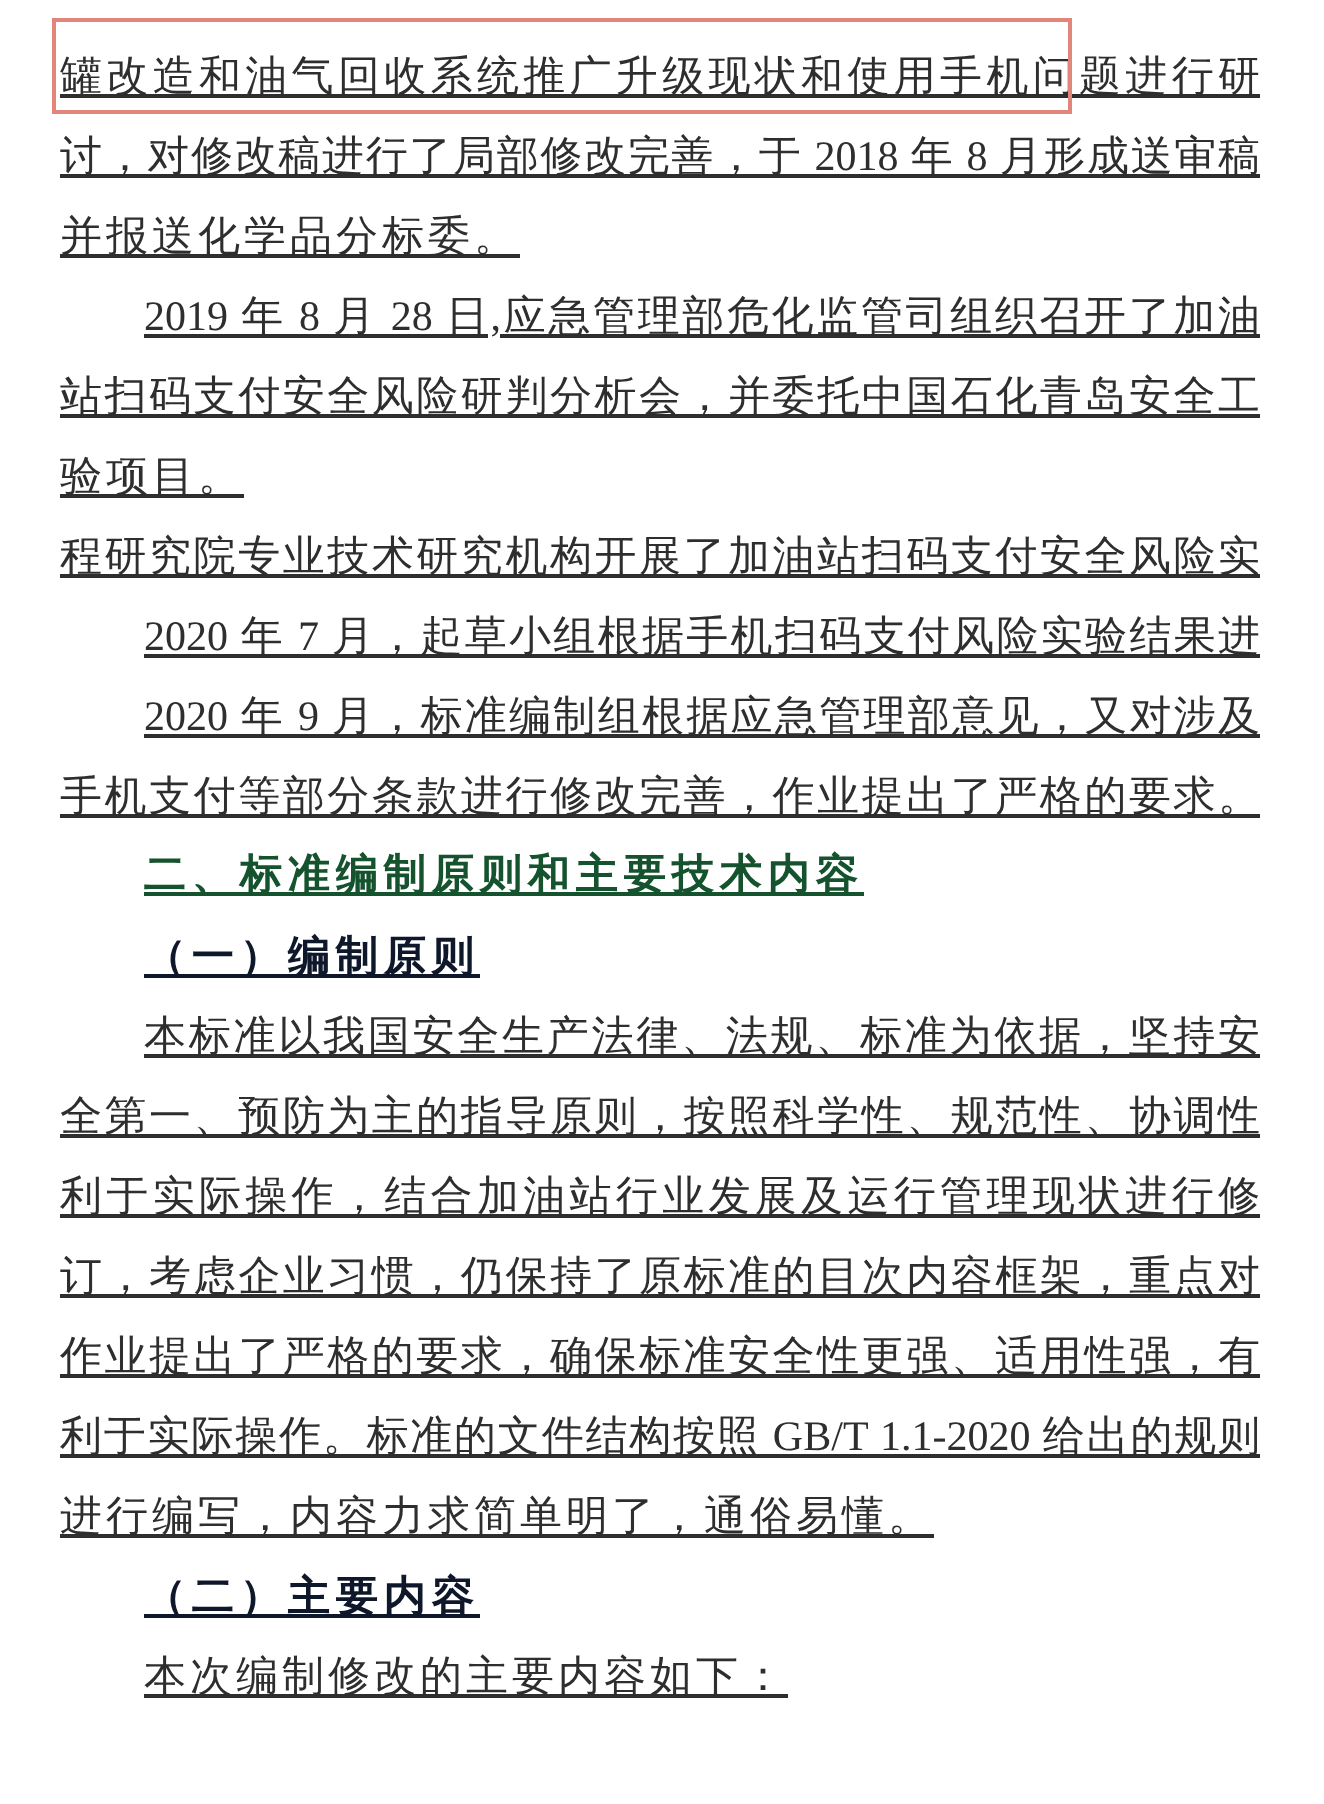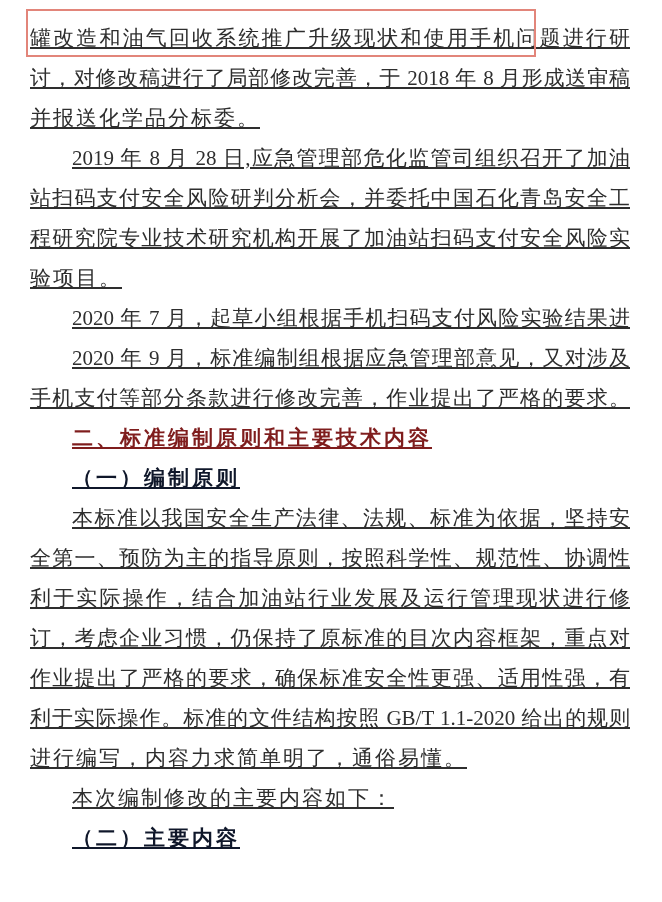--- a/index.html
+++ b/index.html
@@ -37,21 +37,21 @@
     text-align: justify;
     text-align-last: justify;
     word-break: keep-all;
   }
   .line.indent {
     text-indent: 42px;
   }
   .line.heading {
     font-family: "Liberation Sans", "DejaVu Sans", sans-serif;
     font-weight: bold;
-    color: #7f1d1d;
+    color: #14532d;
     letter-spacing: 3px;
   }
   .line.subheading {
     font-weight: bold;
     color: #0f172a;
     letter-spacing: 3px;
   }
   .highlight-box {
     position: absolute;
     border-style: solid;
@@ -65,30 +65,30 @@
 <body>
 
 <div class="page" style="background: rgb(255, 255, 255);">
   <div class="highlight-box" id="highlight-box" style="left: 26px; top: 9px; width: 506px; height: 44px; border-color: rgb(226, 133, 122);"></div>
   <div class="content" id="document-content">
       <div class="line body justify">罐改造和油气回收系统推广升级现状和使用手机问题进行研</div>
       <div class="line body justify">讨，对修改稿进行了局部修改完善，于 2018 年 8 月形成送审稿</div>
       <div class="line body">并报送化学品分标委。</div>
       <div class="line body indent justify">2019 年 8 月 28 日,应急管理部危化监管司组织召开了加油</div>
       <div class="line body justify">站扫码支付安全风险研判分析会，并委托中国石化青岛安全工</div>
+      <div class="line body">验项目。</div>
       <div class="line body justify">程研究院专业技术研究机构开展了加油站扫码支付安全风险实</div>
-      <div class="line body">验项目。</div>
       <div class="line body indent justify">2020 年 7 月，起草小组根据手机扫码支付风险实验结果进</div>
       <div class="line body indent justify">2020 年 9 月，标准编制组根据应急管理部意见，又对涉及</div>
       <div class="line body justify">手机支付等部分条款进行修改完善，作业提出了严格的要求。</div>
       <div class="line heading indent">二、标准编制原则和主要技术内容</div>
       <div class="line subheading indent">（一）编制原则</div>
       <div class="line body indent justify">本标准以我国安全生产法律、法规、标准为依据，坚持安</div>
       <div class="line body justify">全第一、预防为主的指导原则，按照科学性、规范性、协调性</div>
       <div class="line body justify">利于实际操作，结合加油站行业发展及运行管理现状进行修</div>
       <div class="line body justify">订，考虑企业习惯，仍保持了原标准的目次内容框架，重点对</div>
       <div class="line body justify">作业提出了严格的要求，确保标准安全性更强、适用性强，有</div>
       <div class="line body justify">利于实际操作。标准的文件结构按照 GB/T 1.1-2020 给出的规则</div>
       <div class="line body">进行编写，内容力求简单明了，通俗易懂。</div>
+      <div class="line subheading indent">（二）主要内容</div>
       <div class="line body indent">本次编制修改的主要内容如下：</div>
-      <div class="line subheading indent">（二）主要内容</div>
     </div>
 </div>
 
 </body></html>

